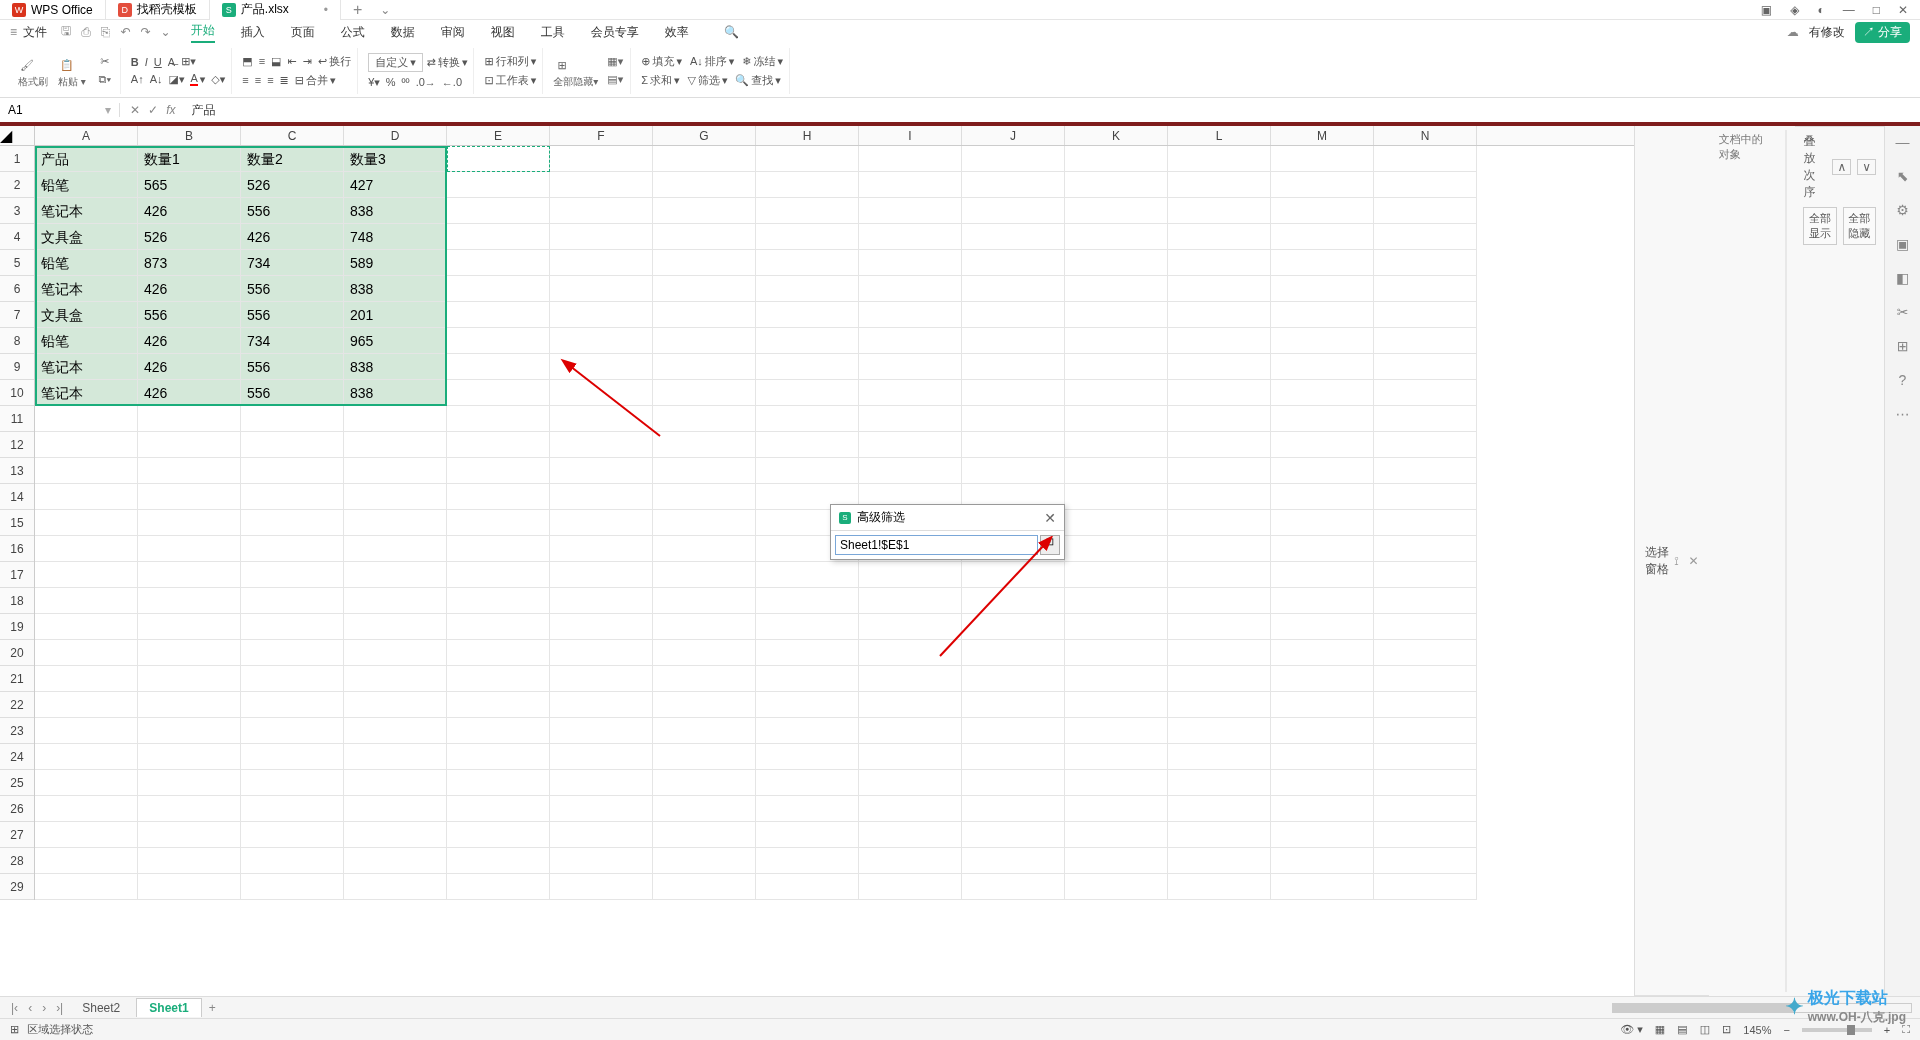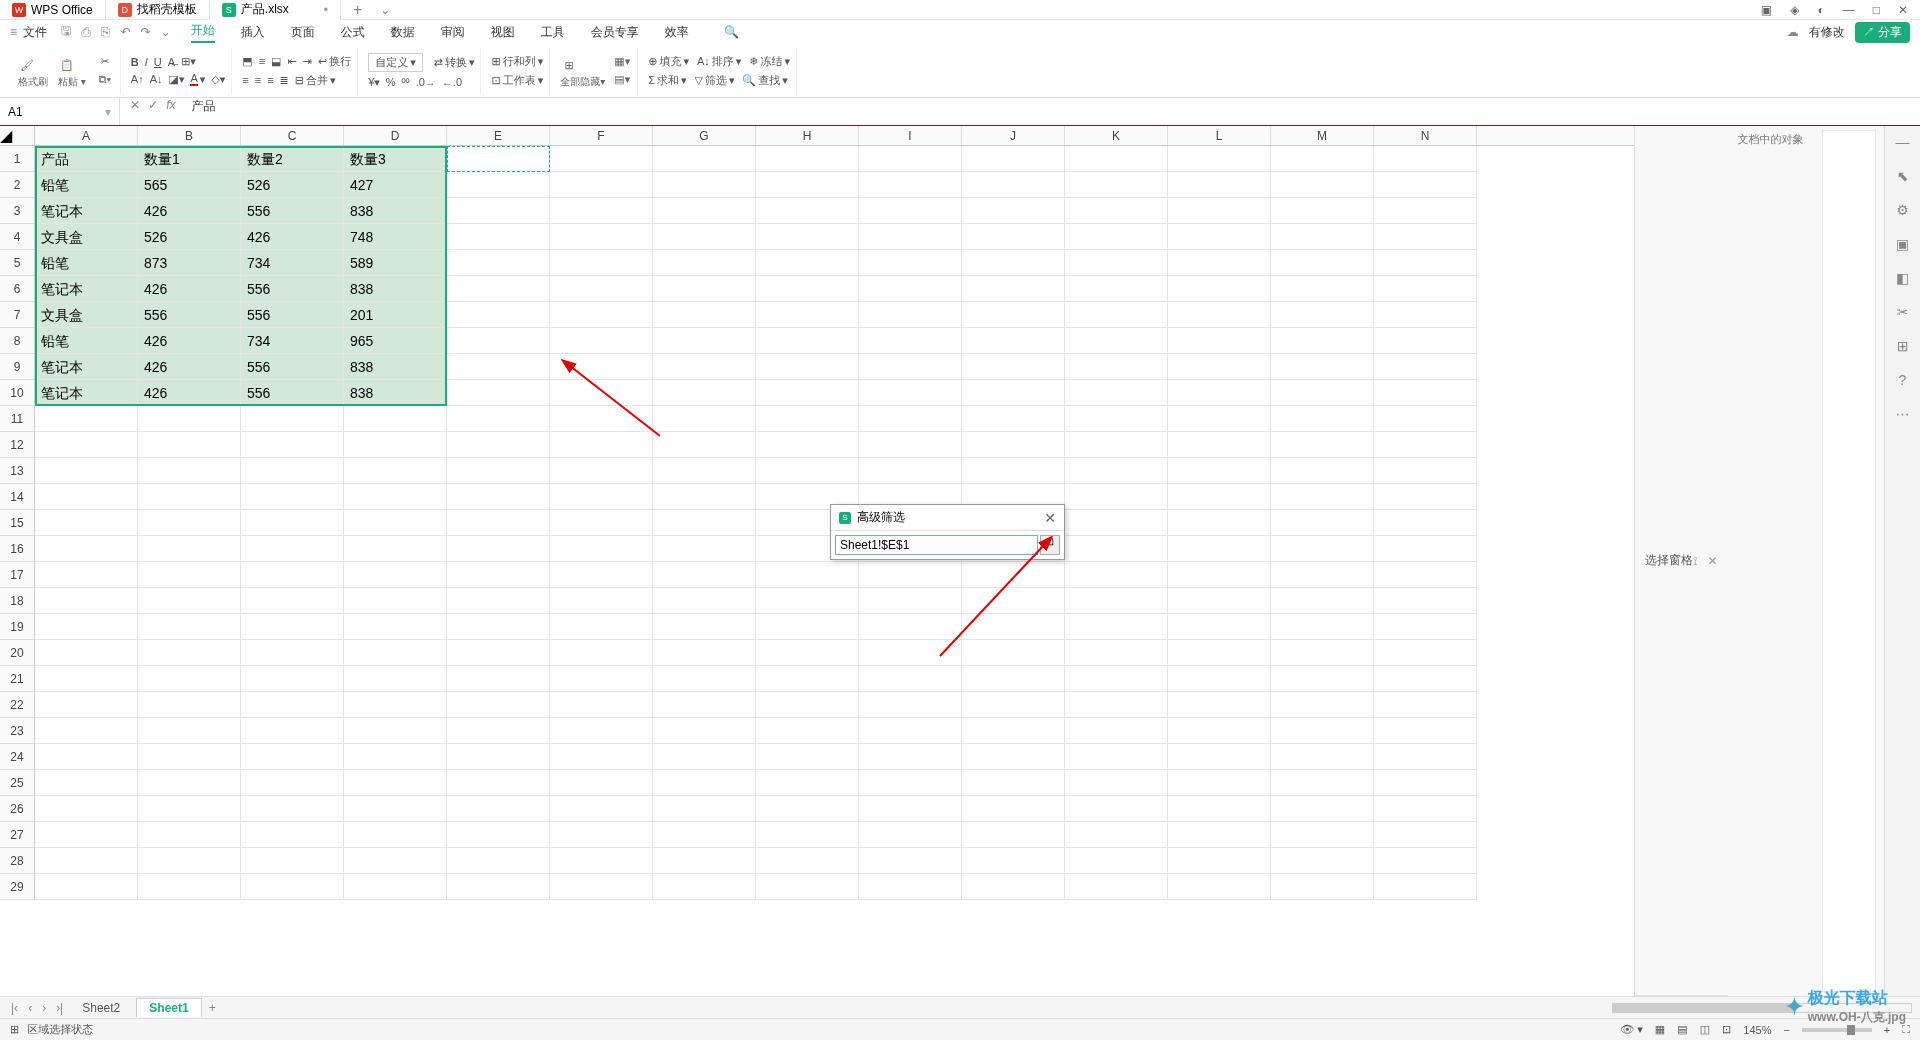--- a/index.html
+++ b/index.html
@@ -22,21 +22,21 @@
 .sharebtn { background:#1aad7b; color:#fff; padding:2px 8px; border-radius:4px; font-size:12px; }
 
 
 .ribbon { height:54px; background:#fff; border-bottom:1px solid #ddd; display:flex; align-items:center; padding:0 12px; font-size:11px; color:#555; gap:4px; }
 .rgrp { display:flex; flex-direction:column; gap:4px; padding:0 6px; border-right:1px solid #eee; height:46px; justify-content:center; }
 .ricon { width:18px; height:18px; display:flex; align-items:center; justify-content:center; color:#666; }
 .rbtn { display:flex; align-items:center; gap:2px; cursor:pointer; white-space:nowrap; }
 .rlbl { font-size:10px; color:#666; }
 
 
-.fxbar { height:28px; background:#fff; border-bottom:1px solid #7f1d1d; display:flex; font-size:12px; }
+.fxbar { height:28px; background:#fff; border-bottom:4px solid #7f1d1d; display:flex; align-items:center; font-size:12px; }
 .cellref { width:120px; border-right:1px solid #ddd; padding:0 8px; display:flex; align-items:center; justify-content:space-between; }
 .fxctrl { display:flex; gap:8px; padding:0 10px; color:#888; }
 .fxinput { flex:1; padding:0 6px; color:#333; }
 
 
 .main { display:flex; height:calc(1040px - 20px - 24px - 54px - 28px - 22px - 22px); }
 .sheet { flex:1; position:relative; background:#fff; overflow:hidden; }
 .colhdrs { display:flex; height:20px; background:#fafafa; border-bottom:1px solid #ccc; }
 .corner { width:35px; border-right:1px solid #ccc; background:#fafafa; }
 .colhdr { width:103px; text-align:center; font-size:12px; color:#444; border-right:1px solid #ddd; line-height:20px; }
@@ -198,21 +198,21 @@
     </div>
     <div style="display:flex;gap:6px">
       <span class="rbtn">≡</span>
       <span class="rbtn">≡</span>
       <span class="rbtn">≡</span>
       <span class="rbtn">≣</span>
       <span class="rbtn">⊟ <span>合并</span>▾</span>
     </div>
   </div>
   <div class="rgrp">
-    <div style="display:flex;gap:11px">
+    <div style="display:flex;gap:4px">
       <span class="rbtn" style="border:1px solid #ccc;padding:1px 6px"><span>自定义</span> ▾</span>
       <span class="rbtn">⇄ <span>转换</span>▾</span>
     </div>
     <div style="display:flex;gap:6px">
       <span class="rbtn">¥▾</span>
       <span class="rbtn">%</span>
       <span class="rbtn">ºº</span>
       <span class="rbtn">.0→</span>
       <span class="rbtn">←.0</span>
     </div>
@@ -816,20 +816,31 @@
   <div class="rpanel">
     <div class="rpanel-hdr">
       <span>选择窗格</span>
       <span style="margin-left:auto;display:flex;gap:10px;color:#999">
         <span>⟟</span>
         <span>✕</span>
       </span>
     </div>
     <div class="rpanel-sub">文档中的对象</div>
     <div class="rpanel-body"></div>
+    <div class="rpanel-foot">
+      <div style="display:flex;align-items:center;gap:6px;color:#666">
+        <span>叠放次序</span>
+        <span style="border:1px solid #ccc;padding:0 4px">∧</span>
+        <span style="border:1px solid #ccc;padding:0 4px">∨</span>
+      </div>
+      <div class="rpbtns">
+        <div class="rpbtn">全部显示</div>
+        <div class="rpbtn">全部隐藏</div>
+      </div>
+    </div>
   </div>
 
   <div class="iconstrip">
     <span>—</span>
     <span>⬉</span>
     <span>⚙</span>
     <span>▣</span>
     <span>◧</span>
     <span>✂</span>
     <span>⊞</span>

